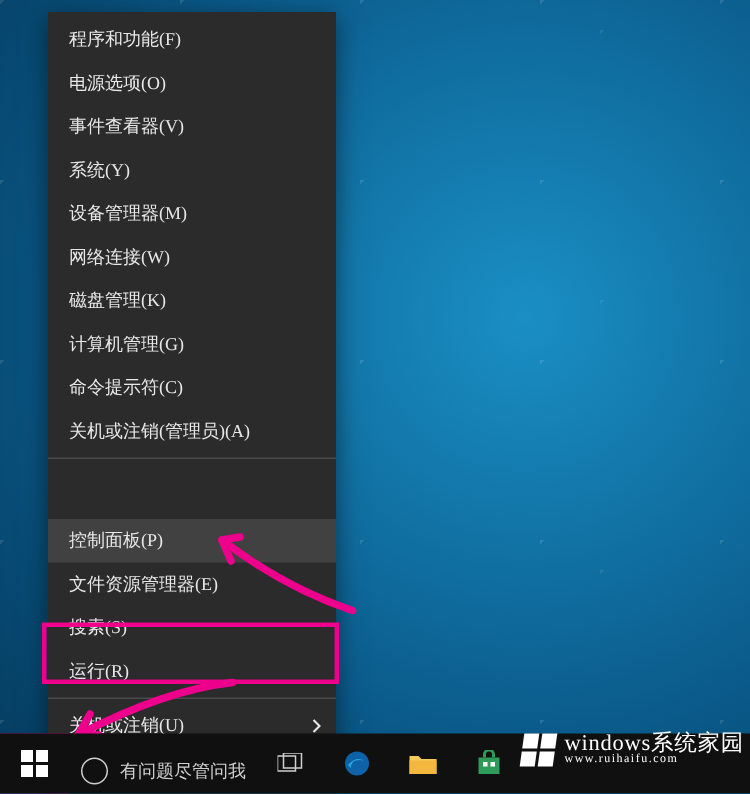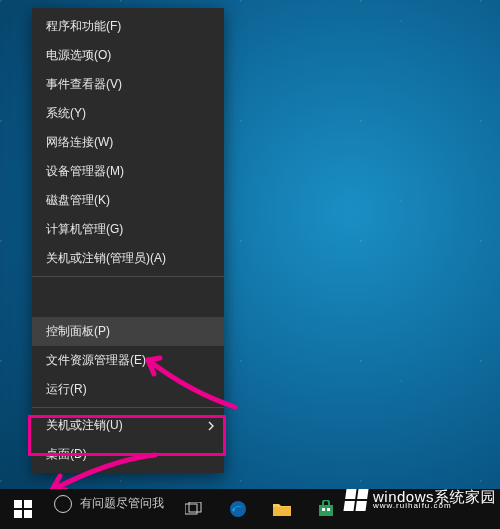--- a/index.html
+++ b/index.html
@@ -9,20 +9,21 @@
     height: 529px;
     overflow: hidden;
     font-family: "Microsoft YaHei", "Segoe UI", sans-serif;
     background: #0a5a8a;
   }
   .desktop {
     position: relative;
     width: 500px;
     height: 529px;
     background: radial-gradient(circle at 70% 40%, #1a8fc4 0%, #0a5a8a 60%, #053a5c 100%);
+    font-family: Liberation Serif, serif;
   }
   
   .desktop::before {
     content: "";
     position: absolute;
     inset: 0;
     background:
       linear-gradient(135deg, rgba(255,255,255,0.12) 0 2px, transparent 2px 60px) 0 0/120px 120px,
       linear-gradient(135deg, rgba(255,255,255,0.08) 0 2px, transparent 2px 90px) 40px 20px/180px 180px;
     pointer-events: none;
@@ -80,21 +81,21 @@
   }
   .start-btn {
     width: 46px;
     height: 40px;
     display: flex;
     align-items: center;
     justify-content: center;
   }
   .cortana {
     display: flex;
-    align-items: flex-start;
+    align-items: flex-end;
     gap: 8px;
     padding: 0 8px;
     height: 28px;
   }
   .cortana .circle-icon {
     width: 16px; height:16px;
     border: 1.6px solid #cfcfcf;
     border-radius: 50%;
   }
   .task-icon {
@@ -163,42 +164,48 @@
     <div class="menu-item">
       <span>电源选项(O)</span>
     </div>
     <div class="menu-item">
       <span>事件查看器(V)</span>
     </div>
     <div class="menu-item">
       <span>系统(Y)</span>
     </div>
     <div class="menu-item">
+      <span>设备管理器(M)</span>
+    </div>
+    <div class="menu-item">
       <span>网络连接(W)</span>
     </div>
     <div class="menu-item">
-      <span>设备管理器(M)</span>
-    </div>
-    <div class="menu-item">
       <span>磁盘管理(K)</span>
     </div>
     <div class="menu-item">
       <span>计算机管理(G)</span>
+    </div>
+    <div class="menu-item">
+      <span>命令提示符(C)</span>
     </div>
     <div class="menu-item">
       <span>关机或注销(管理员)(A)</span>
     </div>
 
     <div class="separator"></div>
 
     <div class="menu-item hover">
       <span>控制面板(P)</span>
     </div>
     <div class="menu-item">
       <span>文件资源管理器(E)</span>
+    </div>
+    <div class="menu-item">
+      <span>搜索(S)</span>
     </div>
     <div class="menu-item">
       <span>运行(R)</span>
     </div>
 
     <div class="separator"></div>
 
     <div class="menu-item">
       <span>关机或注销(U)</span>
       <span class="chevron">

